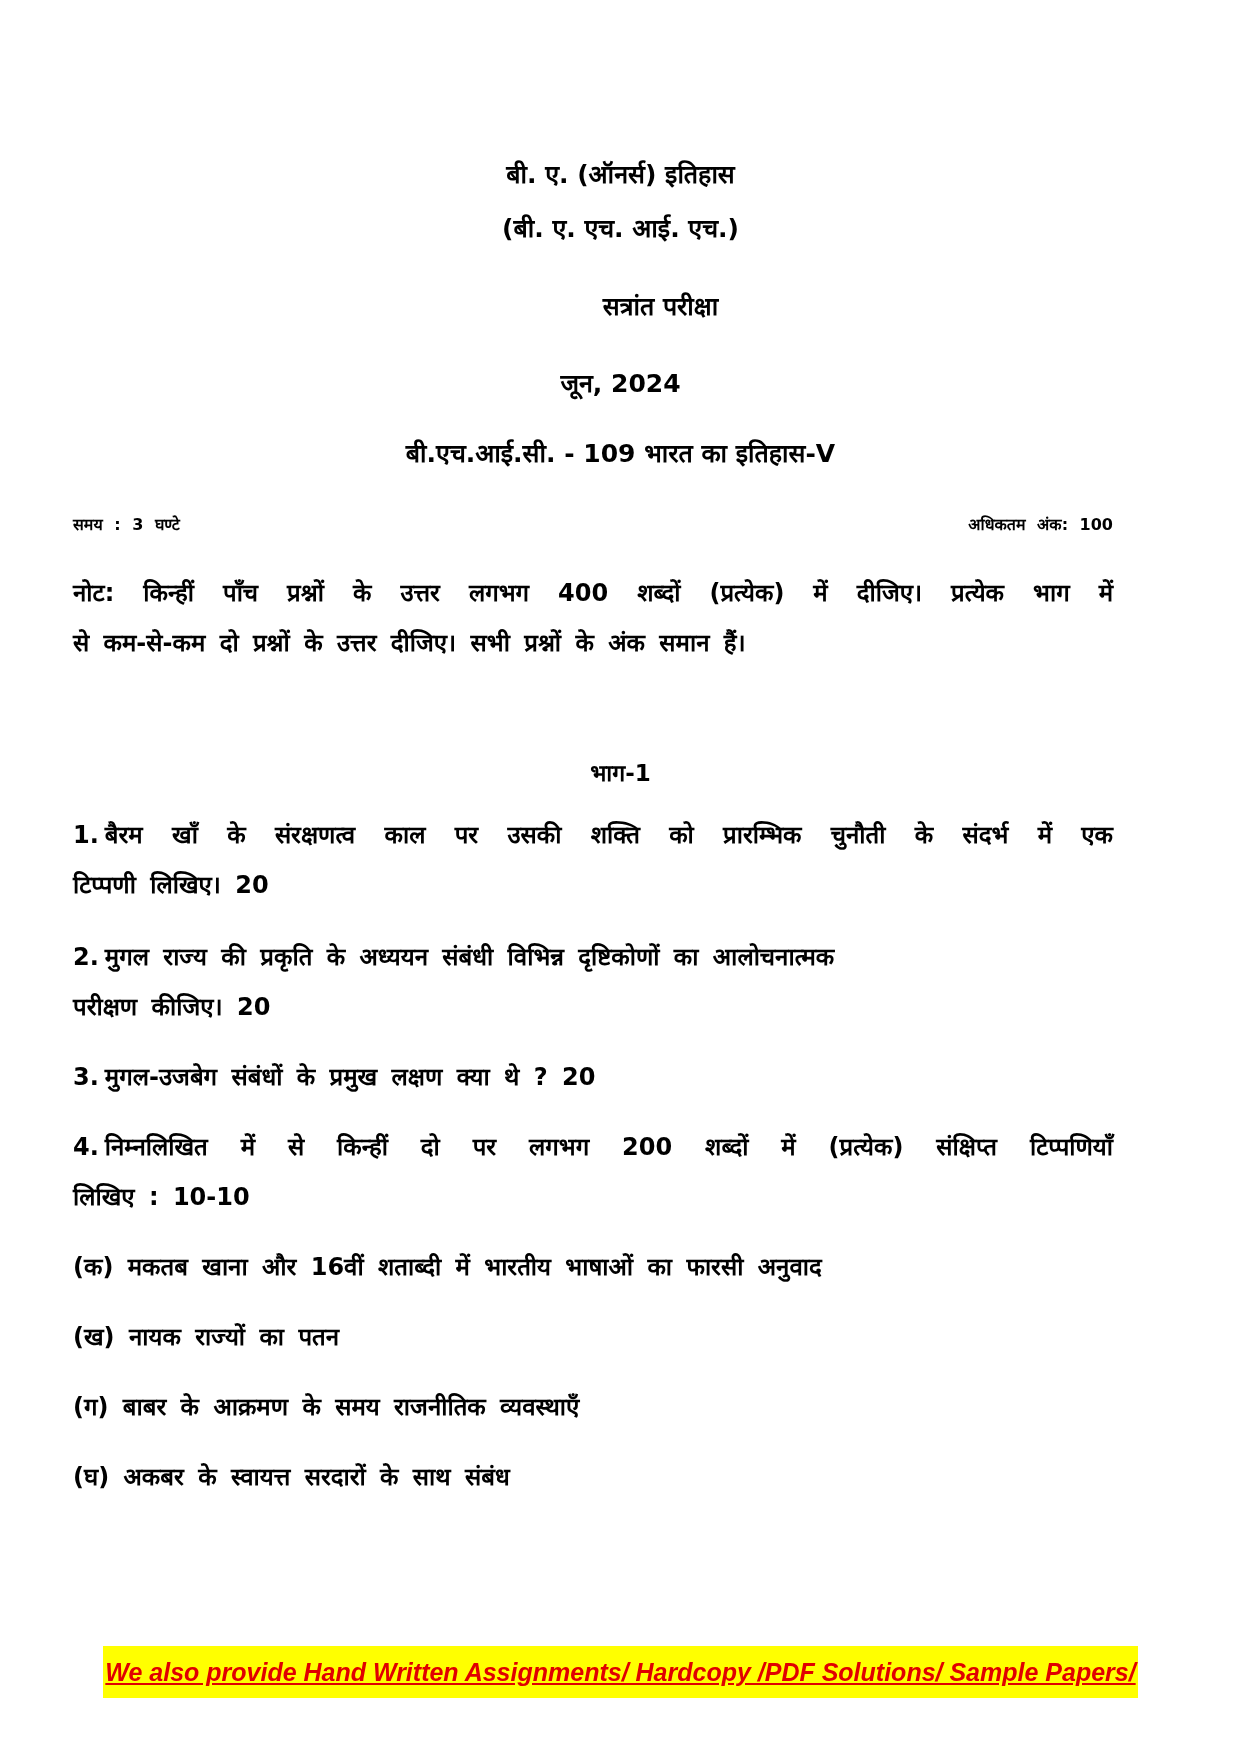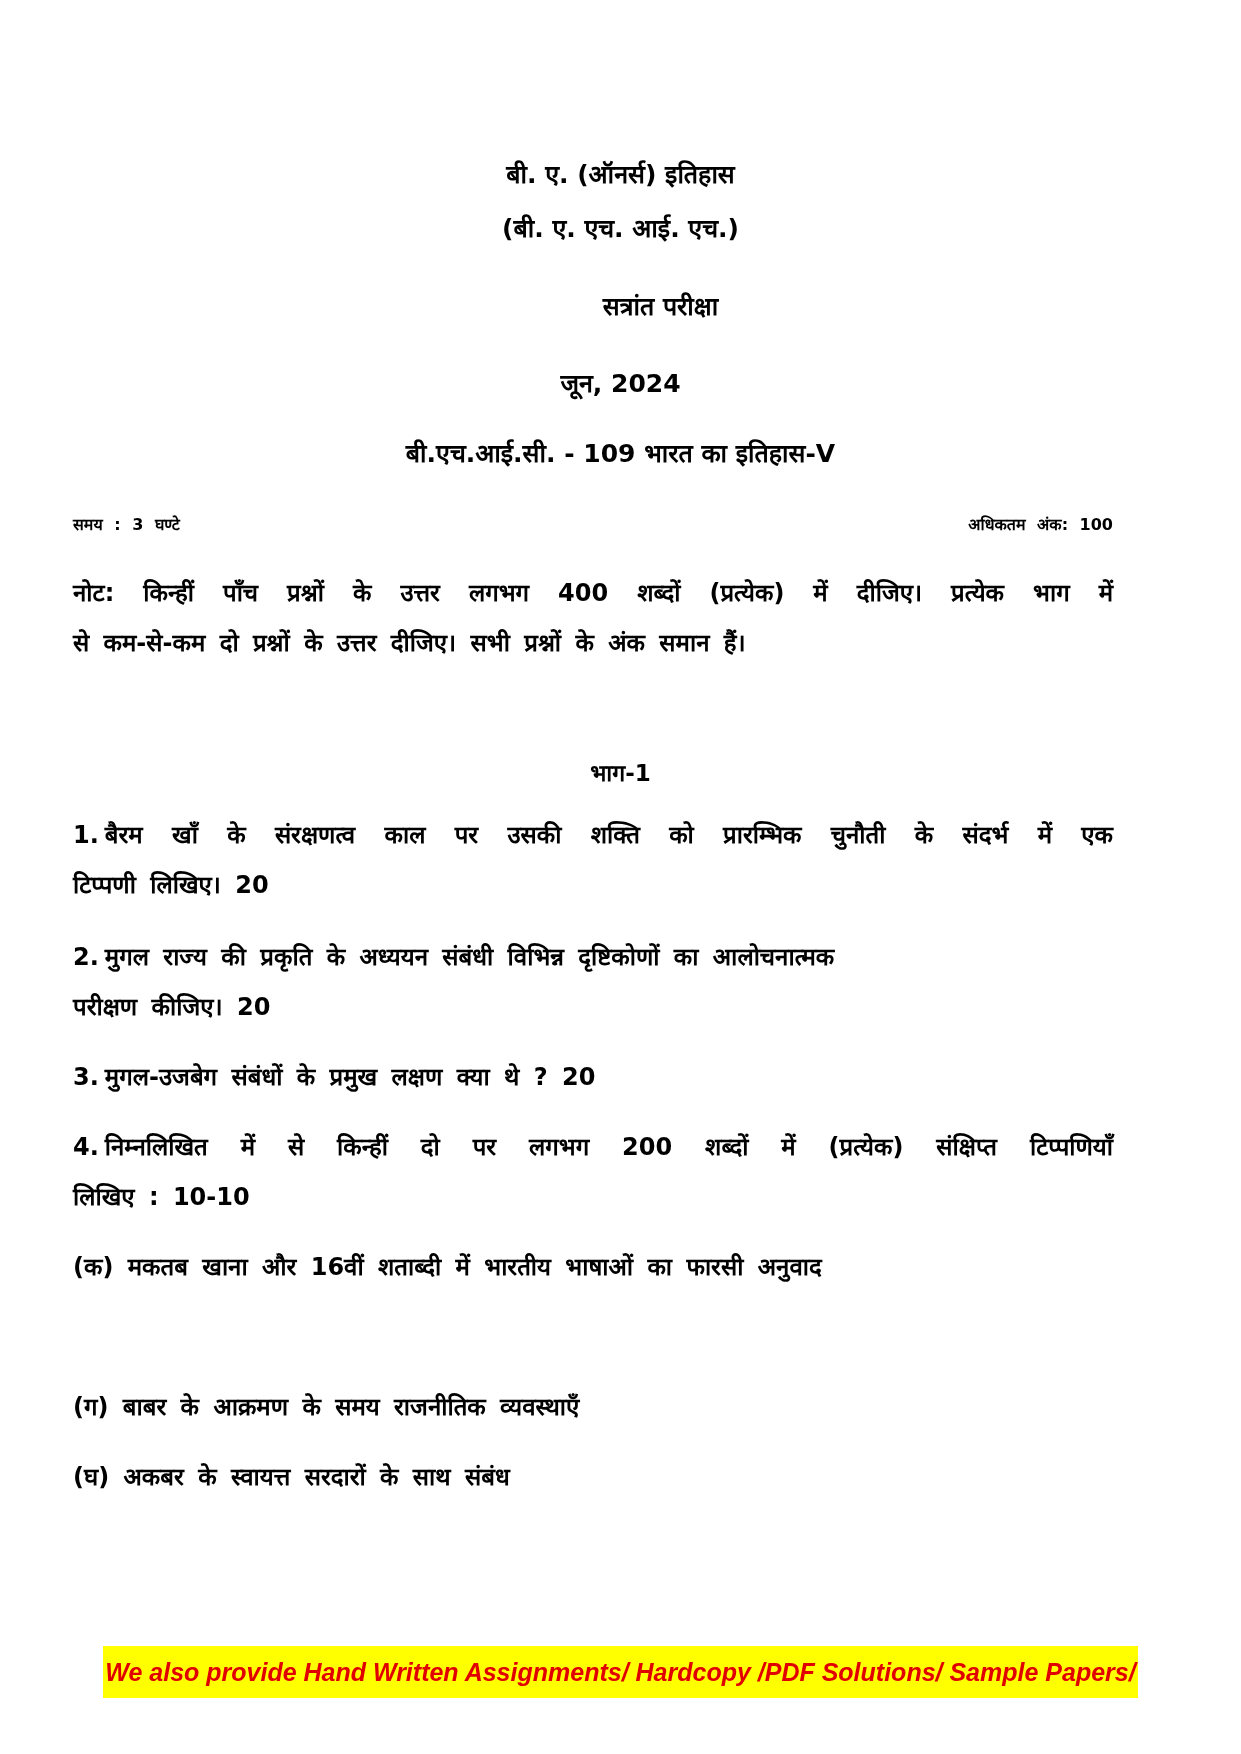--- a/index.html
+++ b/index.html
@@ -69,20 +69,21 @@
       font-family: "Liberation Sans", "DejaVu Sans", sans-serif;
       font-style: italic;
       font-weight: bold;
       font-size: 25px;
       line-height: 32px;
       white-space: nowrap;
     }
     .banner span {
       background: #ffff00;
       color: #e00000;
+      text-decoration: underline;
       text-decoration-color: #e00000;
       padding: 12px 2px;
     }
   </style>
 </head>
 <body>
 
 <div class="page">
 
   <div class="center-line" style="top:158px;">बी. ए. (ऑनर्स) इतिहास</div>
@@ -117,20 +118,24 @@
 
   <div class="line justify" style="top:1130px;">
     <span class="qnum">4.</span><span>निम्नलिखित में से किन्हीं दो पर लगभग 200 शब्दों में (प्रत्येक) संक्षिप्त टिप्पणियाँ</span>
   </div>
   <div class="line" style="top:1180px;">लिखिए : 10-10</div>
 
   <div class="line" style="top:1250px;">
     <span>(क)</span>
     <span>मकतब खाना और 16वीं शताब्दी में भारतीय भाषाओं का फारसी अनुवाद</span>
   </div>
+  <div class="line" style="top:1320px;">
+    <span>(ख)</span>
+    <span>नायक राज्यों का पतन</span>
+  </div>
   <div class="line" style="top:1390px;">
     <span>(ग)</span>
     <span>बाबर के आक्रमण के समय राजनीतिक व्यवस्थाएँ</span>
   </div>
   <div class="line" style="top:1460px;">
     <span>(घ)</span>
     <span>अकबर के स्वायत्त सरदारों के साथ संबंध</span>
   </div>
 
   <div class="banner" style="top:1656px;">

